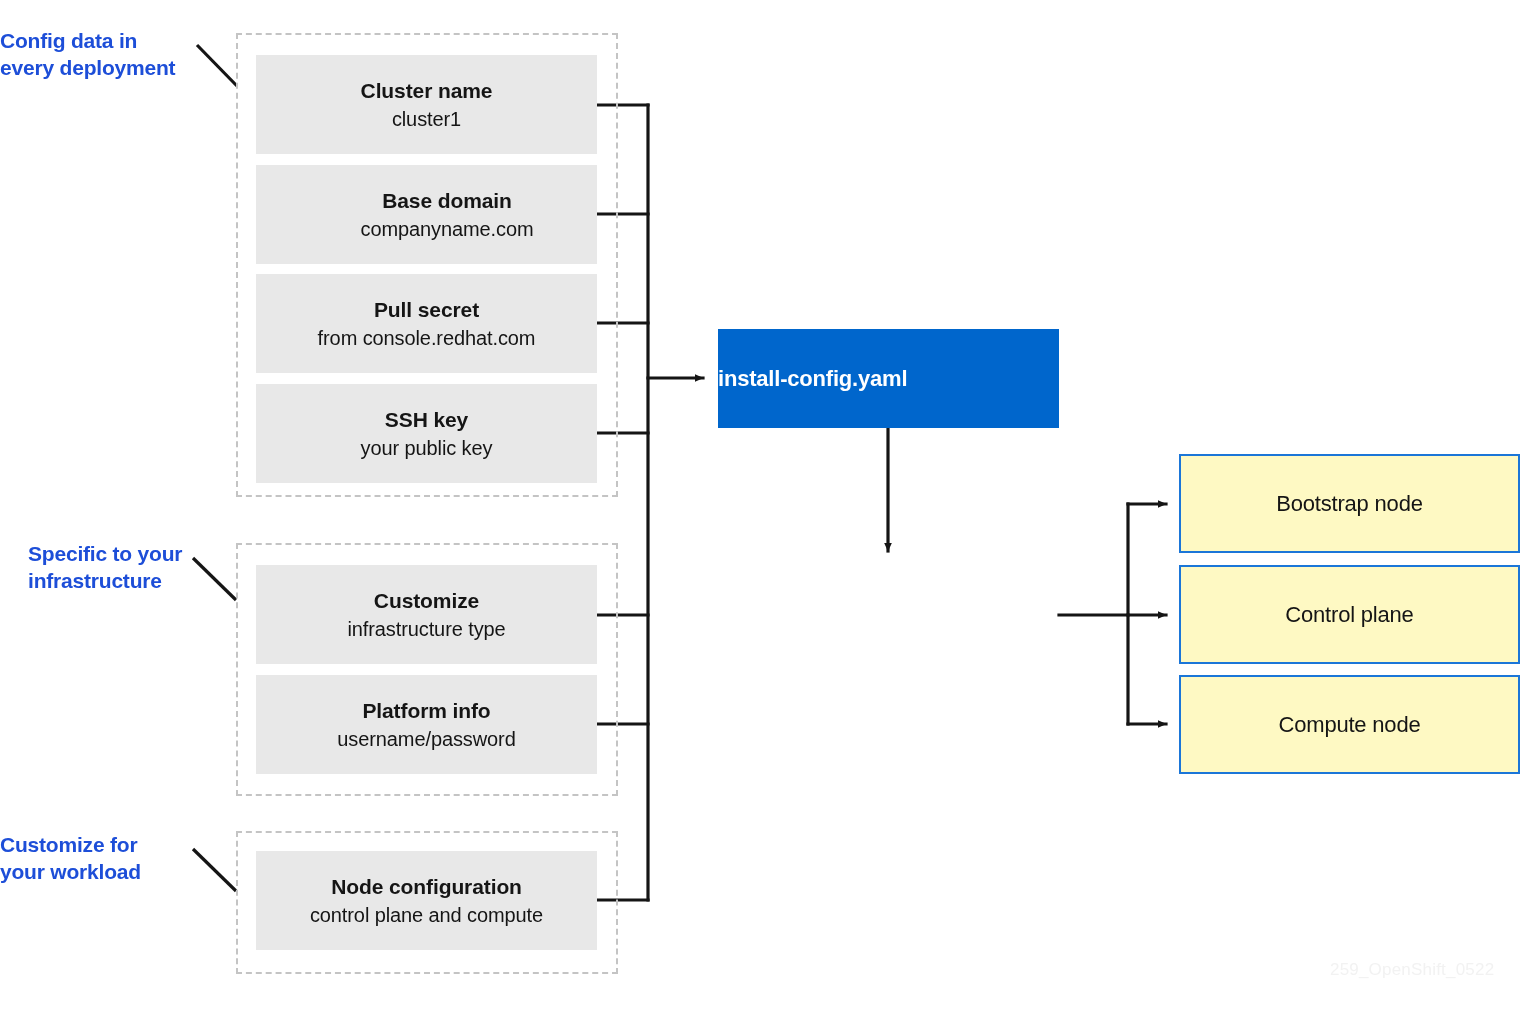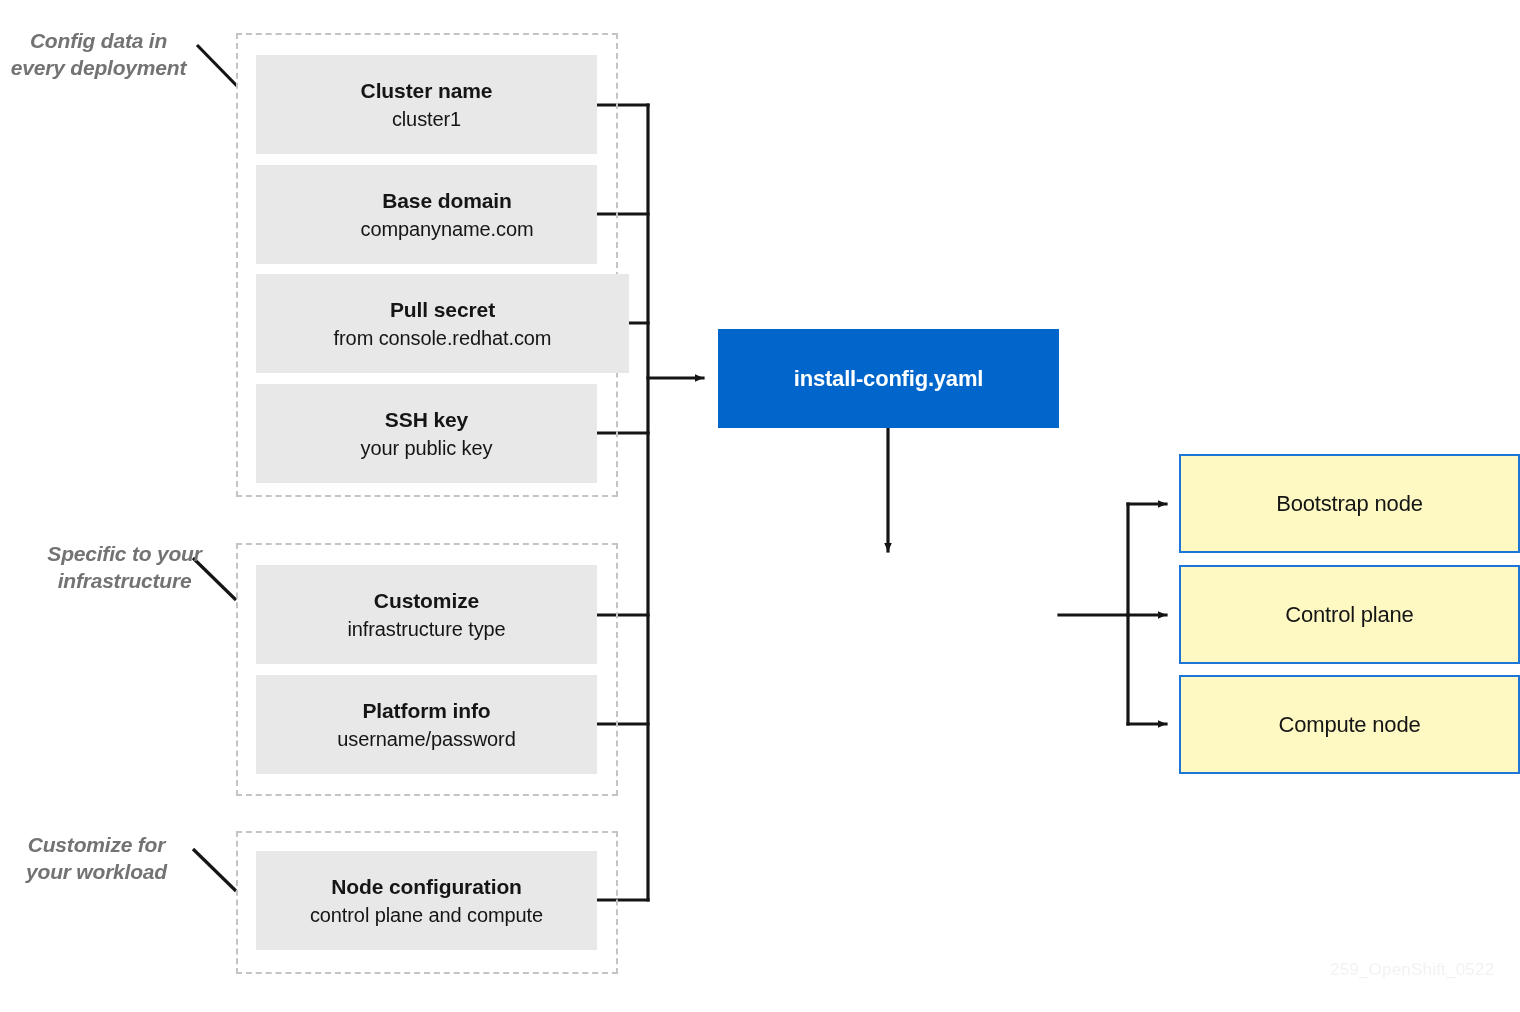--- a/index.html
+++ b/index.html
@@ -47,36 +47,34 @@
   .card .card-sub {
     font-size: 20px;
     font-weight: normal;
     color: #151515;
     margin-top: 3px;
     letter-spacing: -0.1px;
   }
   
   .annot {
     position: absolute;
-    text-align: center;
+    text-align: left;
     font-size: 21px;
     font-weight: bold;
-    color: #737373;
+    color: #1d4ed8;
     line-height: 1.28;
     letter-spacing: -0.2px;
-    font-style: italic;
   }
   
   .blue-fill {
     position: absolute;
     background: #0066cc;
     box-sizing: border-box;
     display: flex;
     align-items: center;
-    justify-content: center;
     color: #ffffff;
     font-size: 22px;
     font-weight: bold;
     letter-spacing: -0.2px;
   }
   
   .blue-outline {
     position: absolute;
     background: #fef9c3;
     border: 2px solid #1b76d8;
@@ -161,21 +159,21 @@
   <div class="card" style="left:256px; top:55px; width:341px; height:99px;">
     <div class="card-title">Cluster name</div>
     <div class="card-sub">cluster1</div>
   </div>
 
   <div class="card" style="left:256px; top:165px; width:341px; height:99px;padding-left:41px;">
     <div class="card-title">Base domain</div>
     <div class="card-sub">companyname.com</div>
   </div>
 
-  <div class="card" style="left:256px; top:274px; width:373px; height:99px;">
+  <div class="card" style="left:256px; top:274px; width:341px; height:99px;">
     <div class="card-title">Pull secret</div>
     <div class="card-sub">from console.redhat.com</div>
   </div>
 
   <div class="card" style="left:256px; top:384px; width:341px; height:99px;">
     <div class="card-title">SSH key</div>
     <div class="card-sub">your public key</div>
   </div>
 
   <div class="group-frame" style="left:236px; top:543px; width:382px; height:253px;"></div>

